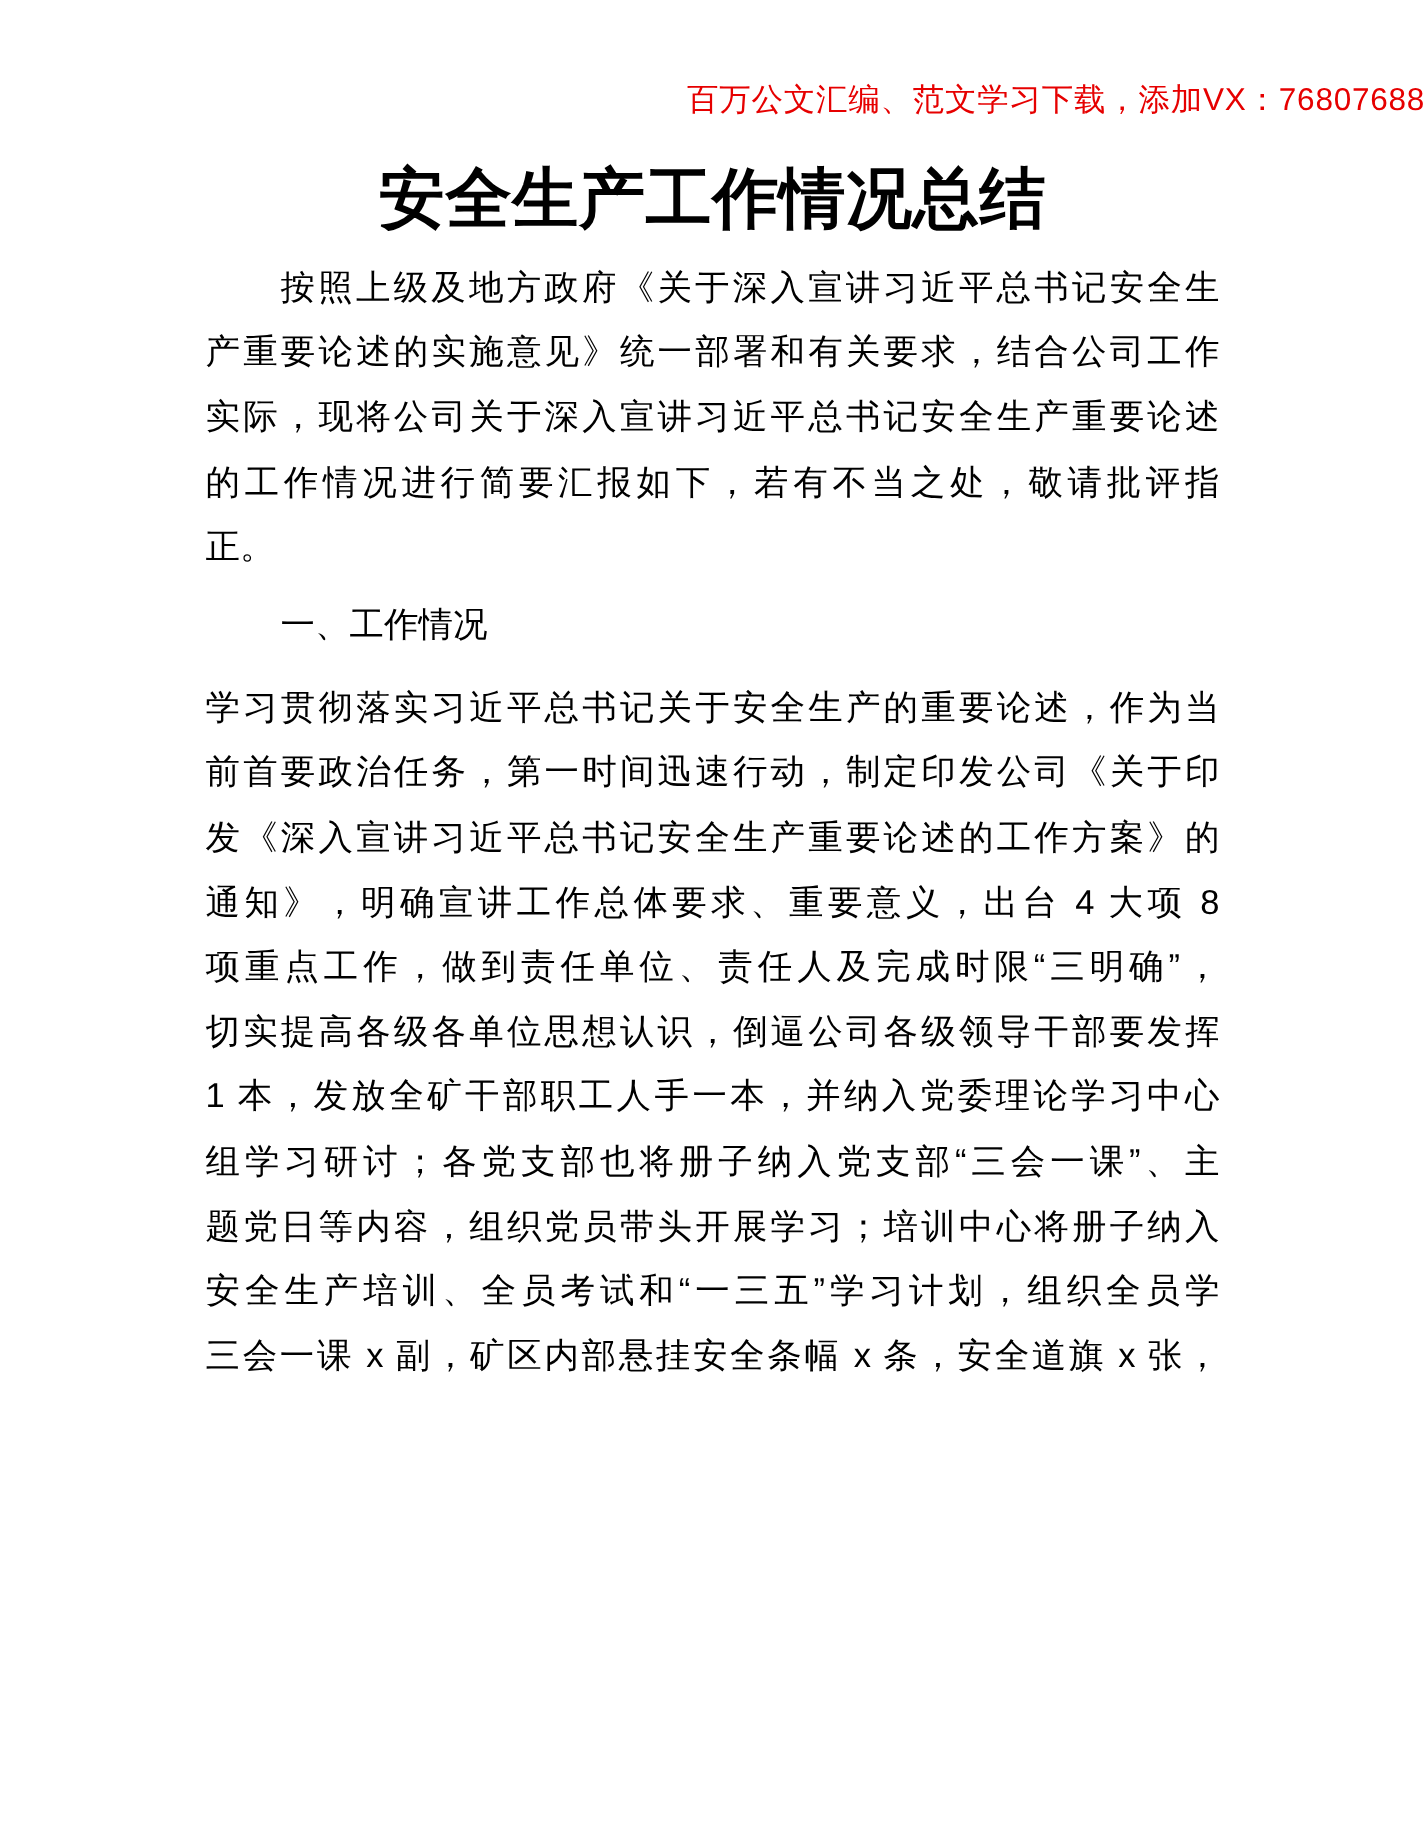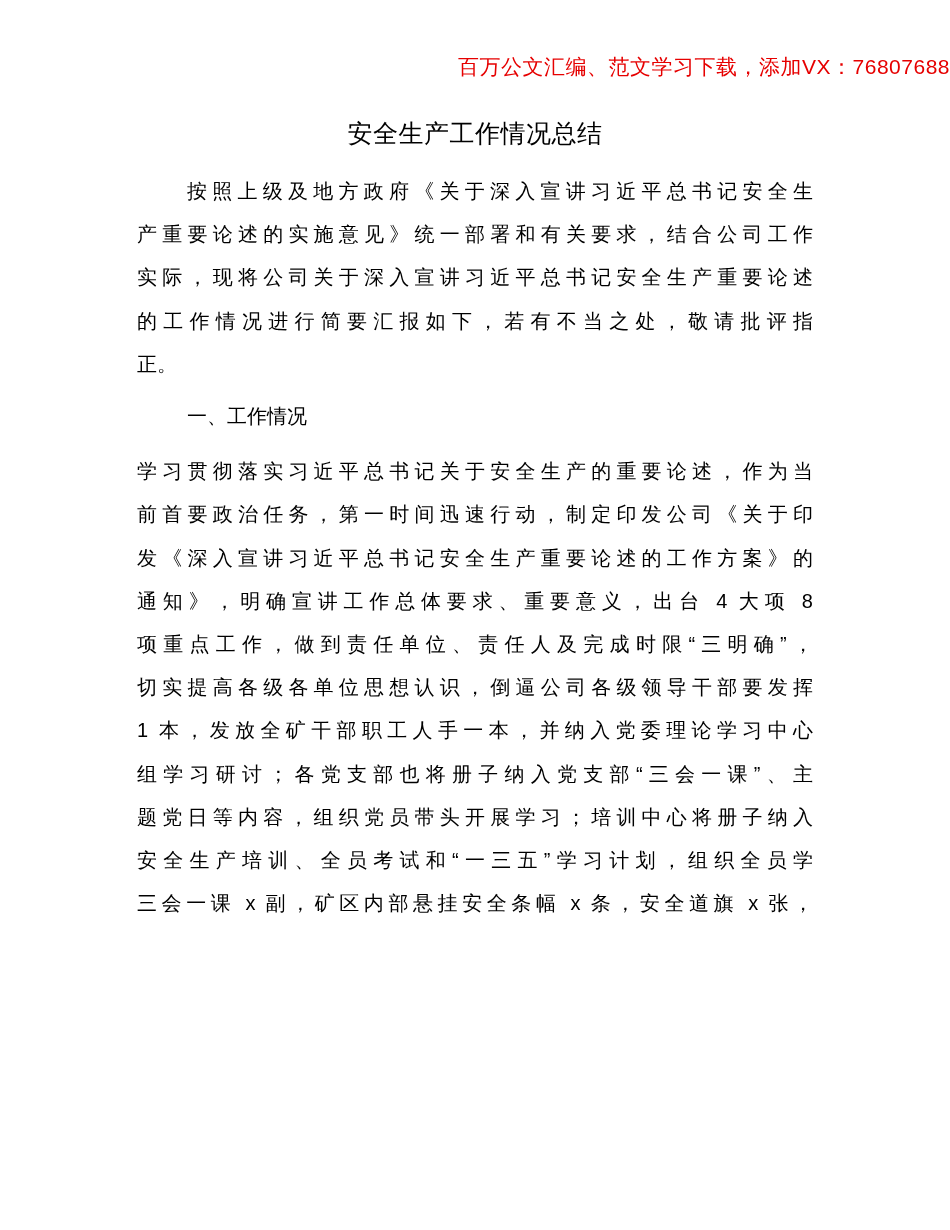--- a/index.html
+++ b/index.html
@@ -24,30 +24,30 @@
     margin-top: 52px;
     text-align: right;
     font-size: 21px;
     line-height: 30px;
     color: #e60000;
     letter-spacing: 0.5px;
   }
   .doc-title {
     margin-top: 28px;
     text-align: center;
-    font-size: 25px;
+    font-size: 44px;
     line-height: 46px;
-    font-weight: normal;
+    font-weight: bold;
     color: #000000;
     letter-spacing: 0.5px;
   }
   .doc-body {
     width: 676px;
     margin: 14px 137px 0 137px;
-    font-size: 20px;
+    font-size: 23px;
     line-height: 43.2px;
     color: #000000;
   }
   .para { margin: 0; }
   .line {
     text-align: justify;
     text-align-last: justify;
     text-justify: inter-character;
     white-space: nowrap;
   }

